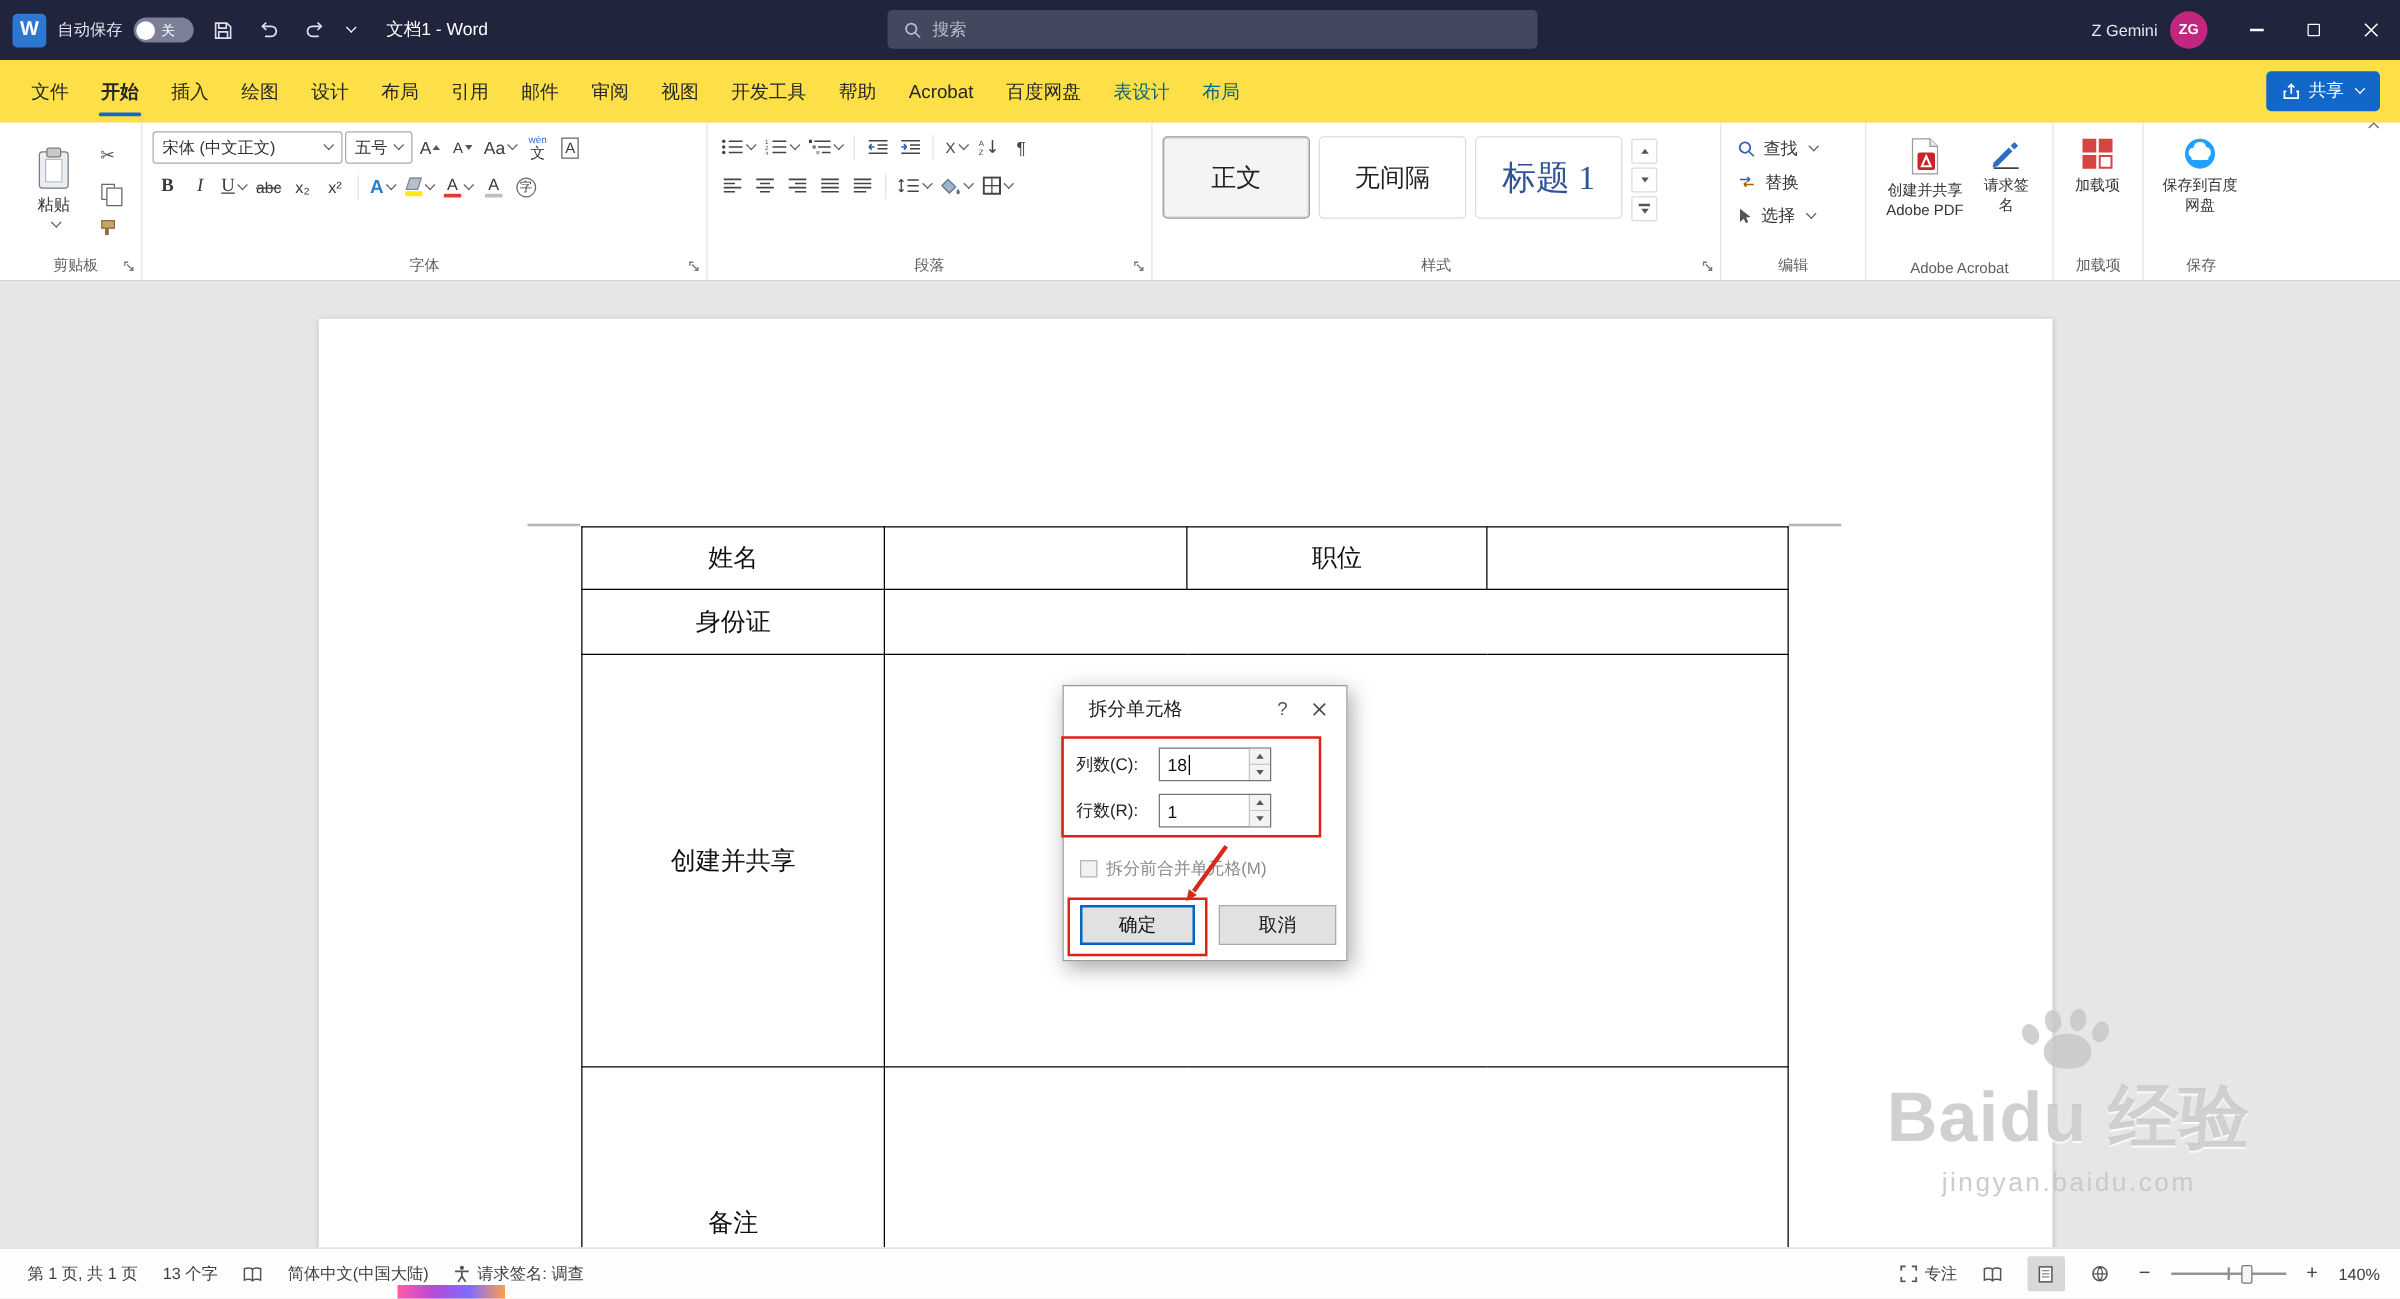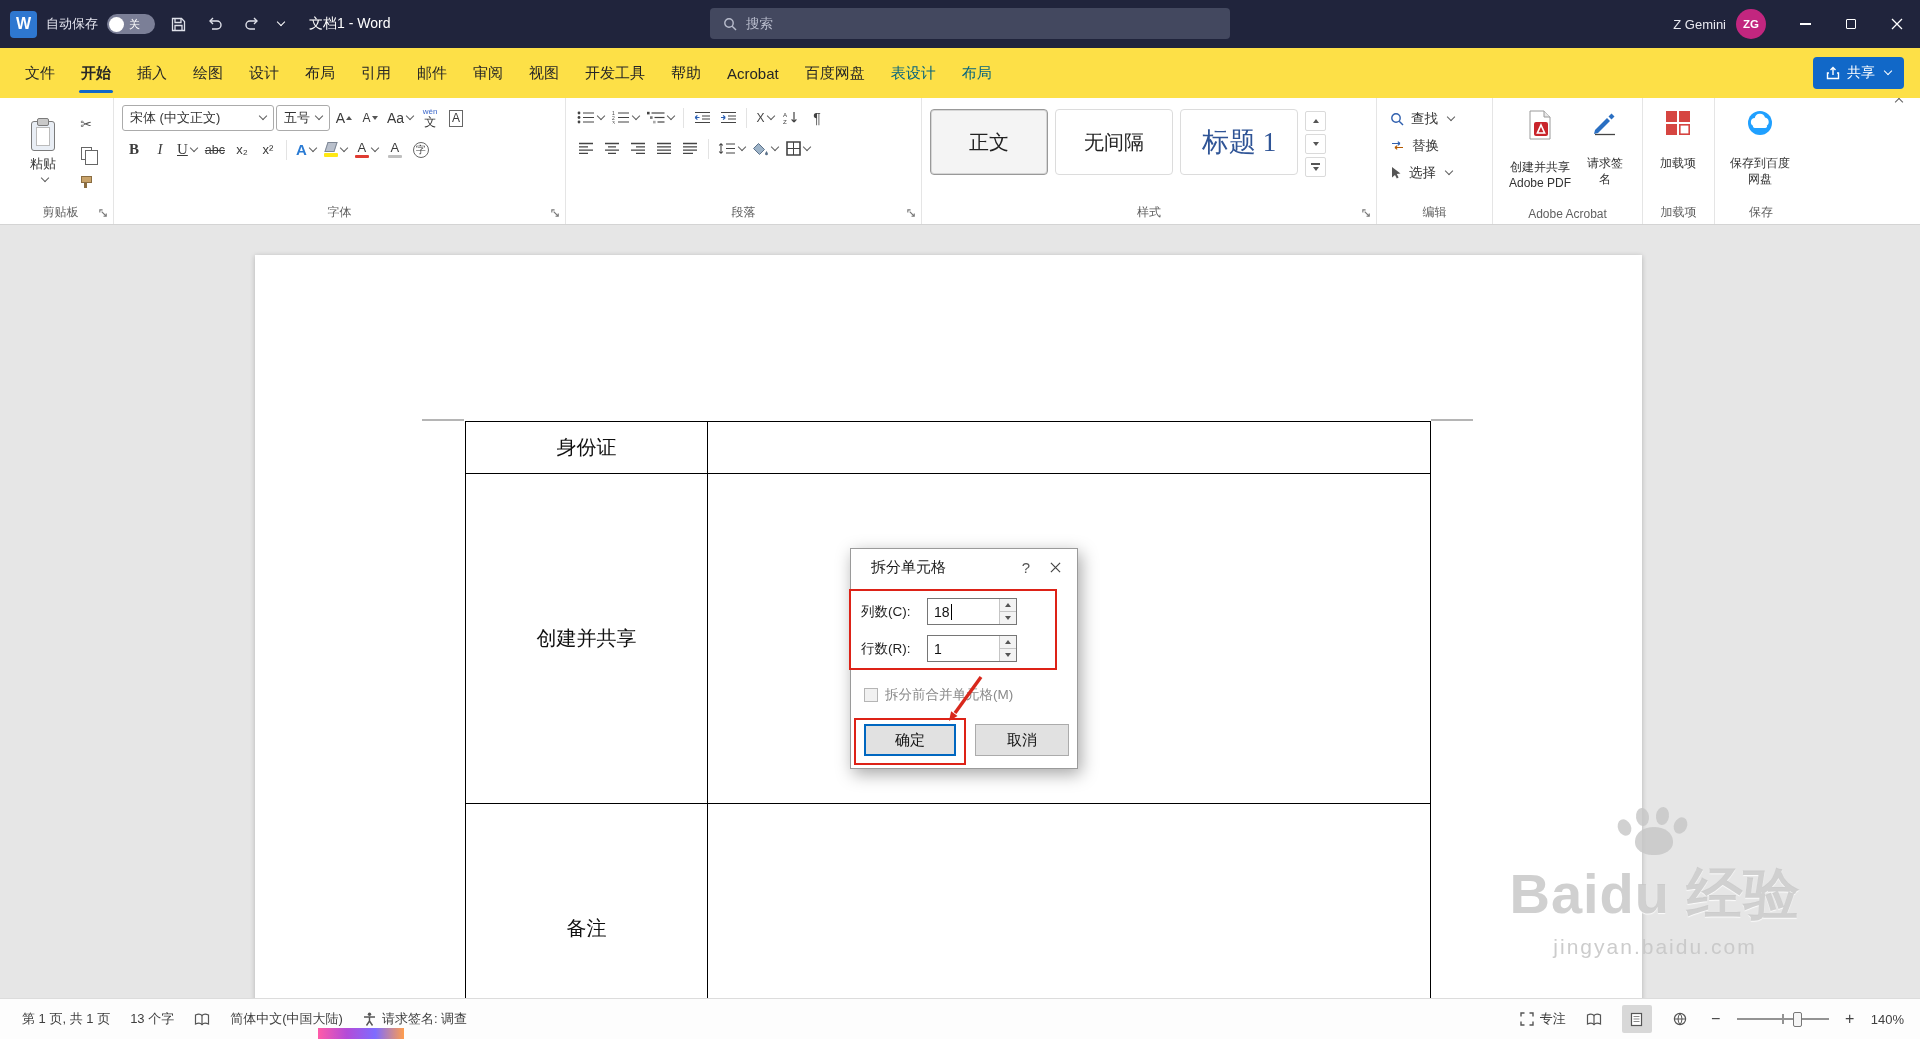--- a/index.html
+++ b/index.html
@@ -78,21 +78,21 @@
   .boxed{border:1.2px solid #666;padding:0 2px;font-size:12px;line-height:1.25}
   .circled{border:1.2px solid #666;border-radius:50%;width:16px;height:16px;display:inline-flex;align-items:center;justify-content:center;font-size:10px}
   .style-card{width:118px;height:66px;border:1px solid #dcdcdc;border-radius:4px;display:flex;align-items:center;justify-content:center;background:#fff;margin-right:7px;cursor:pointer;flex:0 0 auto}
   .style-card.selected{border-color:#999;background:#f4f4f4;box-shadow:inset 0 0 0 1px #d6d6d6}
   .sc-text{font-family:"Liberation Serif","DejaVu Serif",serif;font-size:20px;color:#222;white-space:nowrap}
   .style-card.h1 .sc-text{font-size:27px;color:#2f5496}
   .style-rail{display:flex;flex-direction:column;gap:3px;margin-top:2px}
   .rail-btn{width:21px;height:20px;border:1px solid #dadada;background:#fff;display:flex;flex-direction:column;align-items:center;justify-content:center;cursor:pointer;border-radius:2px}
   .rail-bar{width:9px;height:1.5px;background:#555;margin-bottom:2px}
   .edit-item{display:flex;align-items:center;gap:7px;font-size:13.5px;color:#333;padding:3px 5px;height:27px;cursor:pointer;border-radius:3px;white-space:nowrap}
-  .bigv{display:flex;flex-direction:column;align-items:center;gap:20px;padding:5px 3px;font-size:12px;color:#333;text-align:center;cursor:pointer;line-height:1.3;border-radius:3px}
+  .bigv{display:flex;flex-direction:column;align-items:center;gap:5px;padding:5px 3px;font-size:12px;color:#333;text-align:center;cursor:pointer;line-height:1.3;border-radius:3px}
   .ribbon-collapse{position:absolute;right:18px;bottom:9px;cursor:pointer}
 
   
   .docarea{flex:1 1 auto;position:relative;background:#e6e6e6;overflow:hidden;z-index:1}
   .page{position:absolute;left:255px;top:30px;width:1387px;height:1100px;background:#fff;box-shadow:0 1px 5px rgba(0,0,0,.22)}
   .doc-table{position:absolute;left:210px;top:166px;width:965px;border-collapse:collapse;table-layout:fixed;font-family:"Liberation Serif","DejaVu Serif",serif;font-size:20px;color:#101010}
   .doc-table td{border:1.4px solid #000;text-align:center;vertical-align:middle;padding:0}
   .cropmark{position:absolute;height:1.5px;background:#b5b5b5}
 
   
@@ -575,20 +575,26 @@
   <div class="docarea">
     <div class="page">
       <table class="doc-table">
         <colgroup>
             <col style="width:242px">
             <col style="width:242px">
             <col style="width:240px">
             <col style="width:241px">
           </colgroup>
         <tbody>
+        <tr style="height:50px">
+          <td>姓名</td>
+          <td></td>
+          <td>职位</td>
+          <td></td>
+        </tr>
         <tr style="height:52px">
           <td>身份证</td>
           <td colspan="3"></td>
         </tr>
         <tr style="height:330px">
           <td>创建并共享</td>
           <td colspan="3"></td>
         </tr>
         <tr style="height:250px">
           <td>备注</td>

